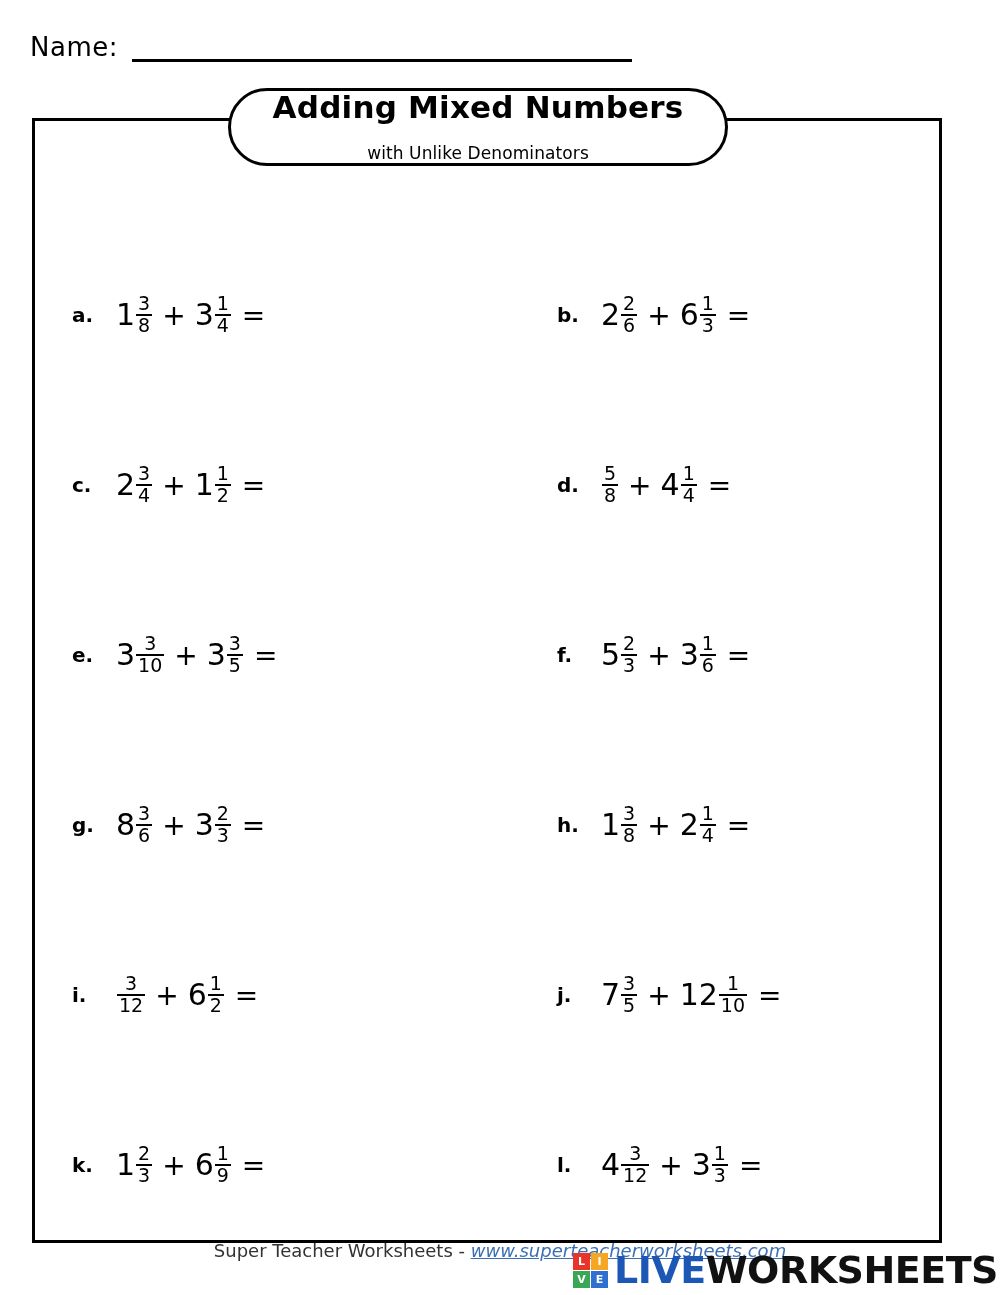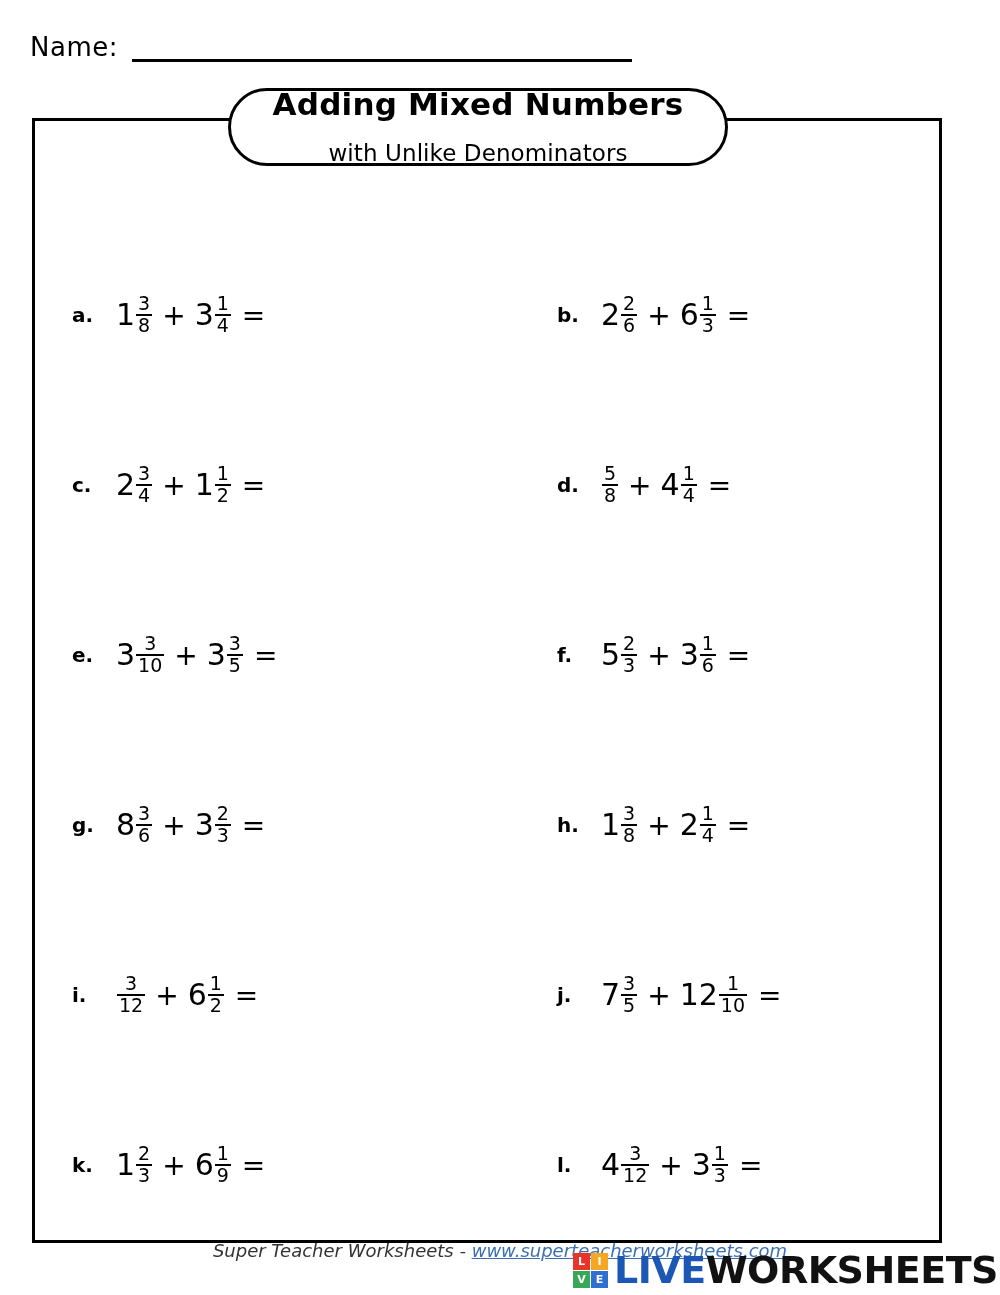--- a/index.html
+++ b/index.html
@@ -66,21 +66,21 @@
     justify-content: center;
     z-index: 5;
   }
   .title-main {
     font-size: 31px;
     font-weight: bold;
     letter-spacing: 0.2px;
     line-height: 1.05;
   }
   .title-sub {
-    font-size: 23px;
+    font-size: 17px;
     margin-top: 20px;
     letter-spacing: 0.1px;
   }
 
   
   .problems {
     position: absolute;
     left: 32px;
     top: 180px;
     width: 910px;
@@ -142,21 +142,21 @@
 
   
   .footer {
     position: absolute;
     left: 0;
     right: 0;
     top: 1240px;
     text-align: center;
     font-size: 18px;
   }
-  .footer .ft-text { color: #333; font-style: italic; }
+  .footer .ft-text { color: #333; }
   .footer .ft-link {
     color: #3b6fb5;
     font-style: italic;
     text-decoration: underline;
   }
 
   
   .lw {
     position: absolute;
     right: 2px;

